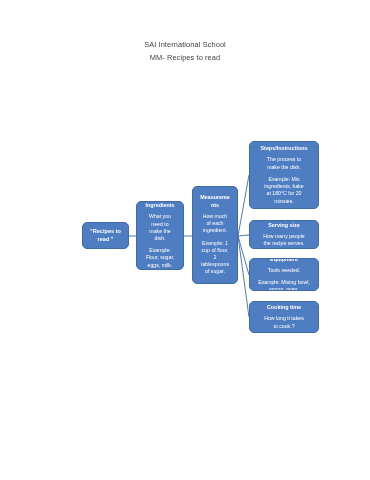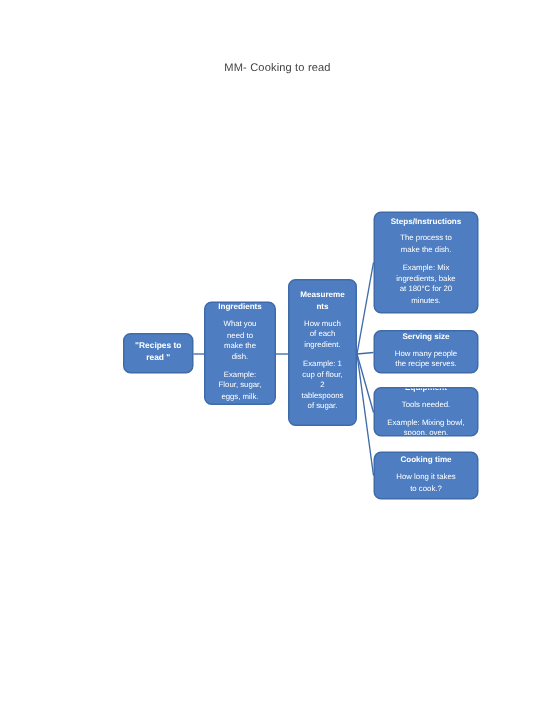--- a/index.html
+++ b/index.html
@@ -98,21 +98,22 @@
   #node-serving     { left: 249px; top: 220px; width: 70px;  height: 29px; }
   #node-equipment   { left: 249px; top: 258px; width: 70px;  height: 33px; }
   #node-cooking     { left: 249px; top: 301px; width: 70px;  height: 32px; }
 </style>
 </head>
 <body>
 
 <div id="page">
 
   <div id="heading">
-    <div class="hline">MM- Cooking to read</div>
+    <div class="hline">SAI International School</div>
+    <div class="hline">MM- Recipes to read</div>
   </div>
 
   <div id="diagram">
 
     <svg id="connectors" viewBox="0 0 370 480">
 
       <line x1="129" y1="236" x2="136" y2="236" stroke="#3F6BA8" stroke-width="0.9"></line>
 
       <line x1="184" y1="236" x2="192" y2="236" stroke="#3F6BA8" stroke-width="0.9"></line>
 

